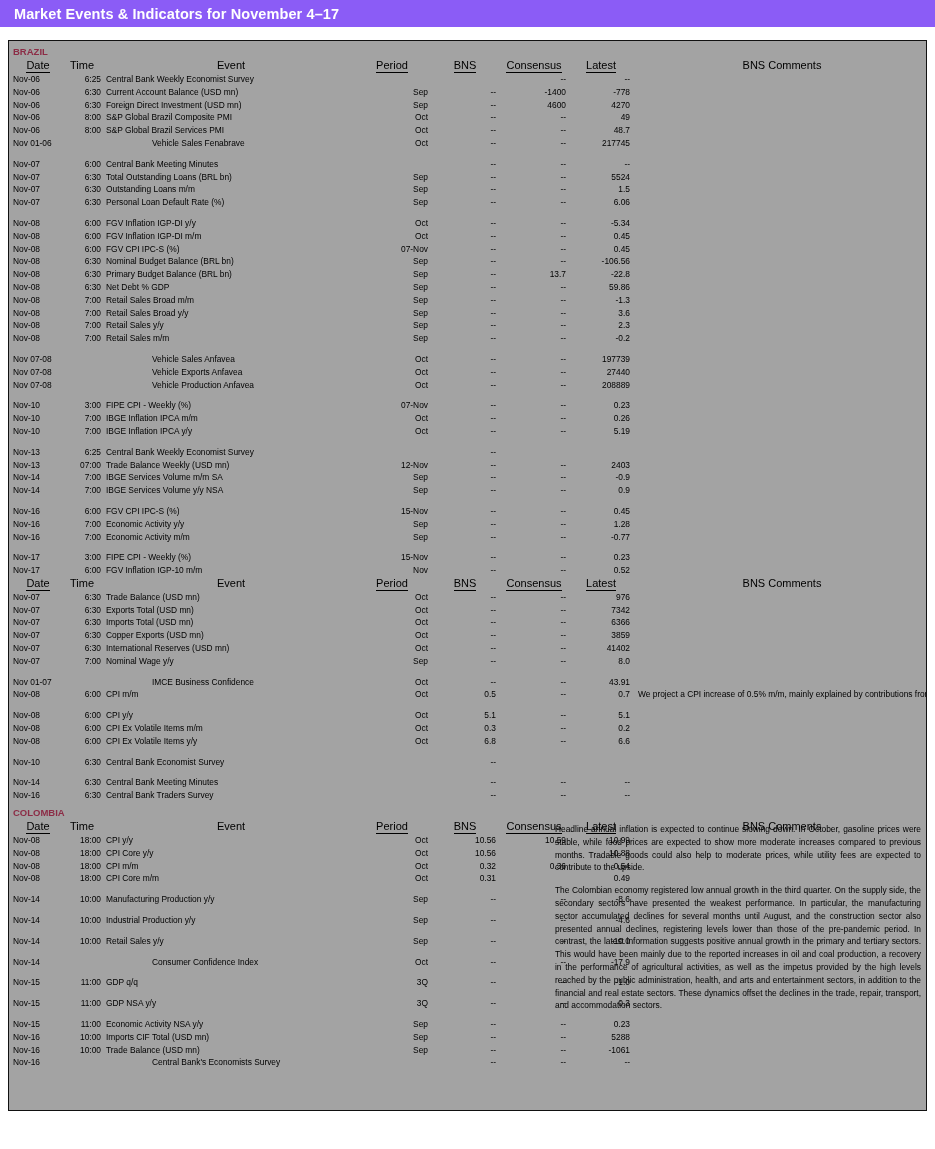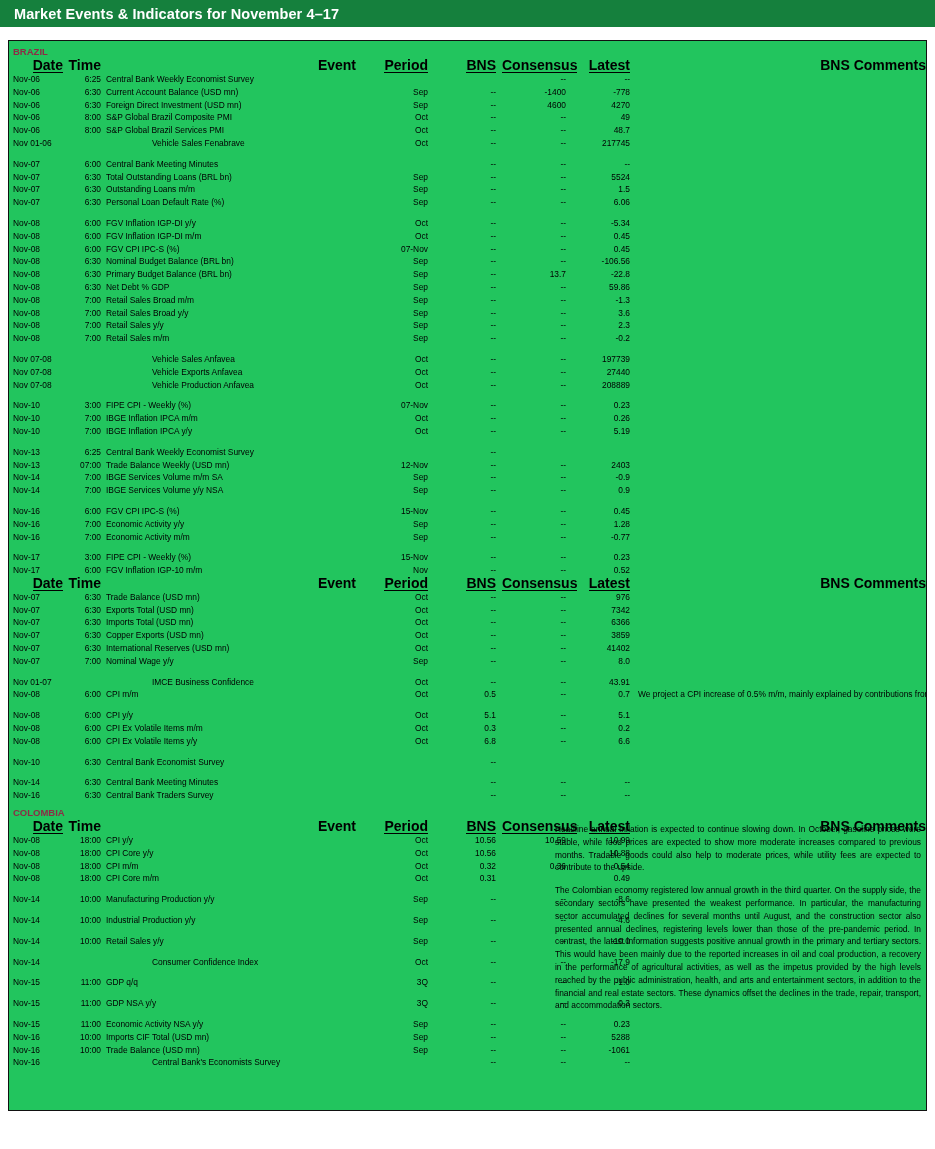--- a/index.html
+++ b/index.html
@@ -15,39 +15,39 @@
     color: #000000;
     overflow: hidden;
   }
   .page {
     position: relative;
     width: 935px;
     height: 1149px;
     box-sizing: border-box;
   }
   .title-bar {
-    background: #15803d;
+    background: #8b5cf6;
     color: #ffffff;
     font-size: 14.5px;
     font-weight: bold;
     padding: 6px 0 7px 14px;
     height: 27px;
     box-sizing: border-box;
     letter-spacing: 0.1px;
   }
   .content-frame {
     position: absolute;
     top: 40px;
     left: 8px;
     width: 919px;
     height: 1071px;
     border: 1px solid #111111;
     box-sizing: border-box;
     overflow: hidden;
-    background: #22c55e;
+    background: #a3a3a3;
   }
   .country-block {
     position: relative;
   }
   .country-name {
     color: #8c2c46;
     font-weight: bold;
     font-size: 9.5px;
     padding: 5px 0 2px 4px;
   }
@@ -58,24 +58,24 @@
   }
   table.ev td, table.ev th {
     padding: 0;
     vertical-align: top;
     font-size: 8.4px;
     line-height: 12.8px;
     white-space: nowrap;
     overflow: visible;
   }
   table.ev th {
-    font-weight: bold;
-    font-size: 14px;
+    font-weight: normal;
+    font-size: 11px;
     line-height: 13px;
-    text-align: right;
+    text-align: center;
   }
   .hdr-u {
     border-bottom: 1px solid #000;
     display: inline-block;
     padding-bottom: 0px;
   }
   .c-date   { width: 50px;  padding-left: 4px !important; }
   .c-time   { width: 38px;  text-align: right; padding-right: 5px !important; }
   .c-event  { width: 250px; }
   .c-period { width: 72px;  text-align: right; padding-right: 6px !important;}

